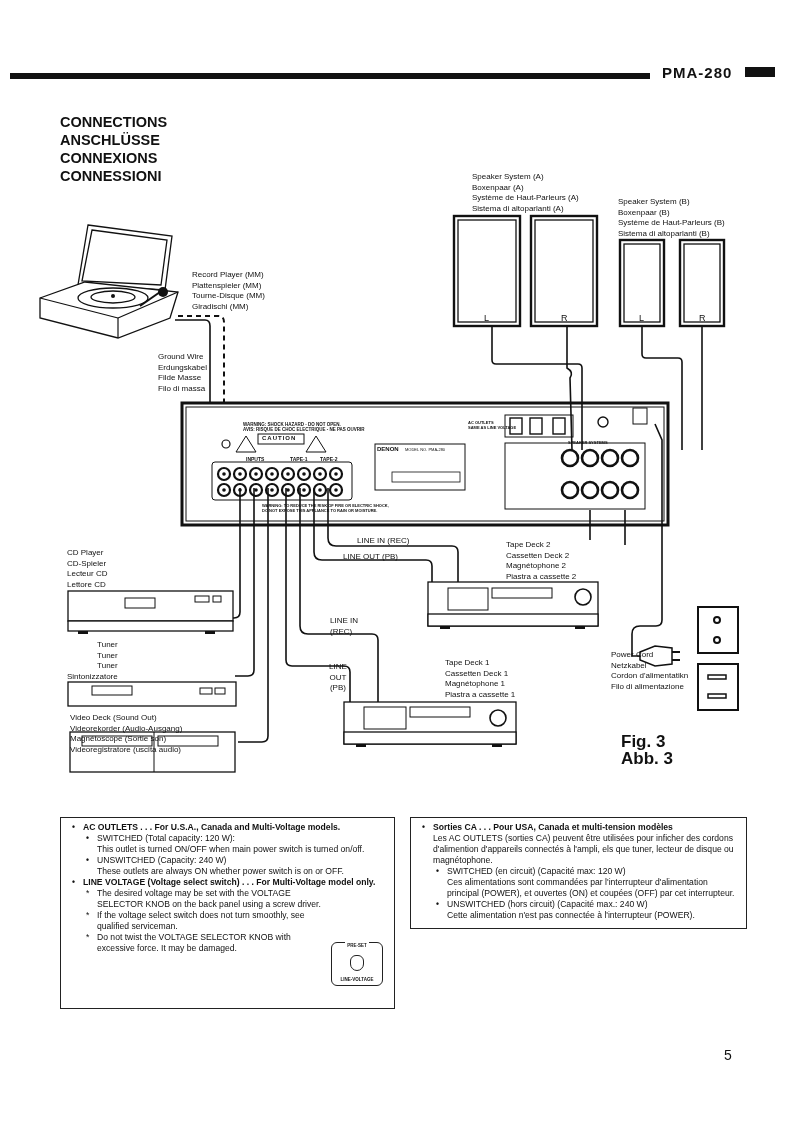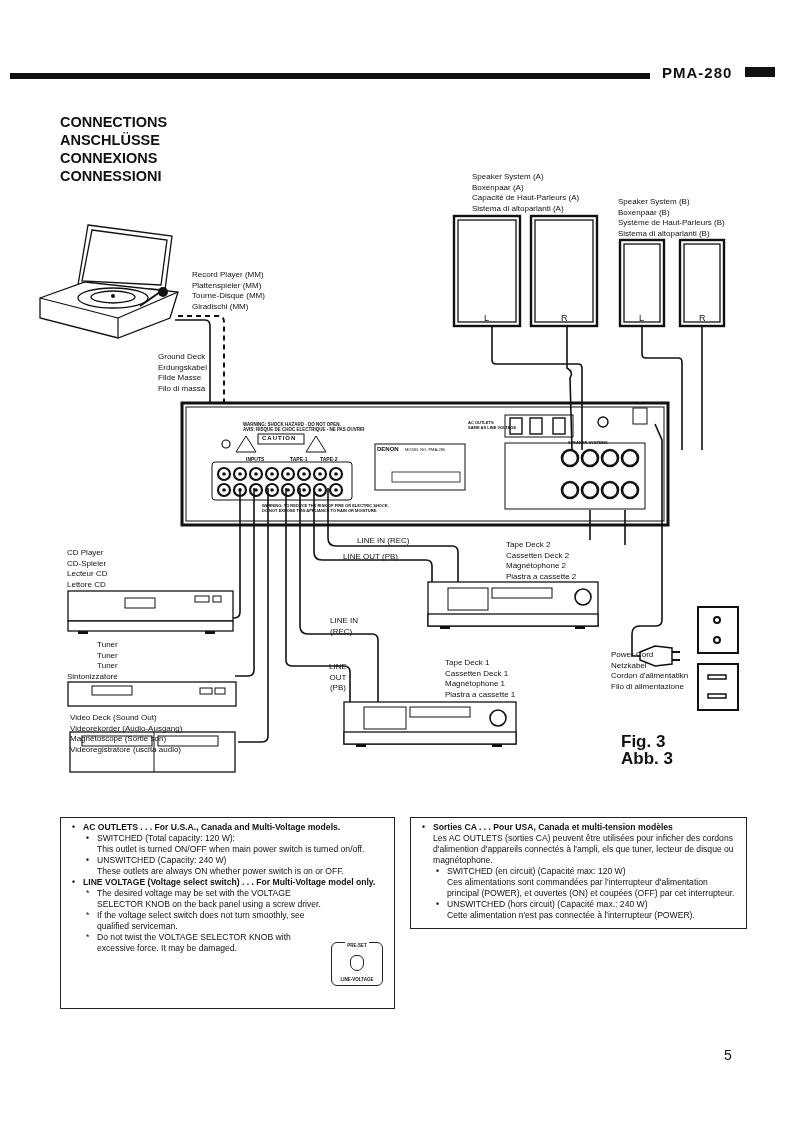--- a/index.html
+++ b/index.html
@@ -230,29 +230,29 @@
 <div class="abs lbl" style="left:639px;top:313px;font-size:9px;">L</div>
 <div class="abs lbl" style="left:699px;top:313px;font-size:9px;">R</div>
 
 <div class="abs lbl" style="left:192px;top:270px;">
   <div>Record Player (MM)</div>
   <div>Plattenspieler (MM)</div>
   <div>Tourne-Disque (MM)</div>
   <div>Giradischi (MM)</div>
 </div>
 <div class="abs lbl" style="left:158px;top:352px;">
-  <div>Ground Deck</div>
+  <div>Ground Wire</div>
   <div>Erdungskabel</div>
   <div>Filde Masse</div>
   <div>Filo di massa</div>
 </div>
 <div class="abs lbl" style="left:472px;top:172px;">
   <div>Speaker System (A)</div>
   <div>Boxenpaar (A)</div>
-  <div>Capacité de Haut-Parleurs (A)</div>
+  <div>Système de Haut-Parleurs (A)</div>
   <div>Sistema di altoparlanti (A)</div>
 </div>
 <div class="abs lbl" style="left:618px;top:197px;">
   <div>Speaker System (B)</div>
   <div>Boxenpaar (B)</div>
   <div>Système de Haut-Parleurs (B)</div>
   <div>Sistema di altoparlanti (B)</div>
 </div>
 <div class="abs lbl" style="left:67px;top:548px;">
   <div>CD Player</div>

